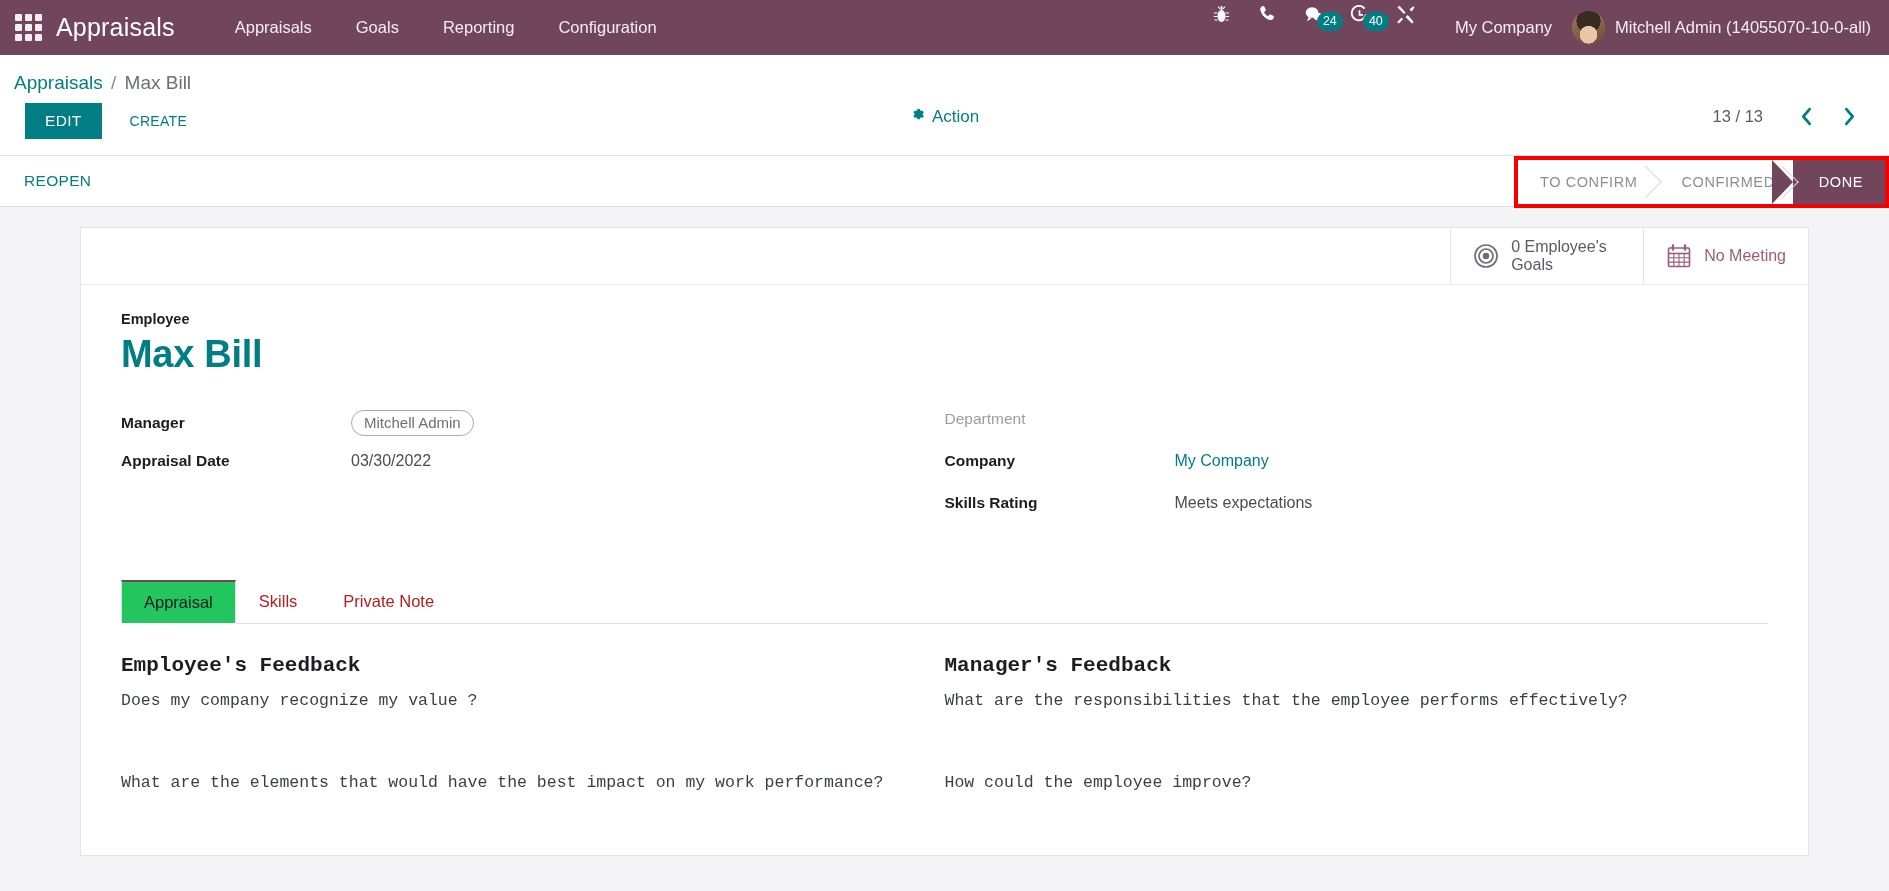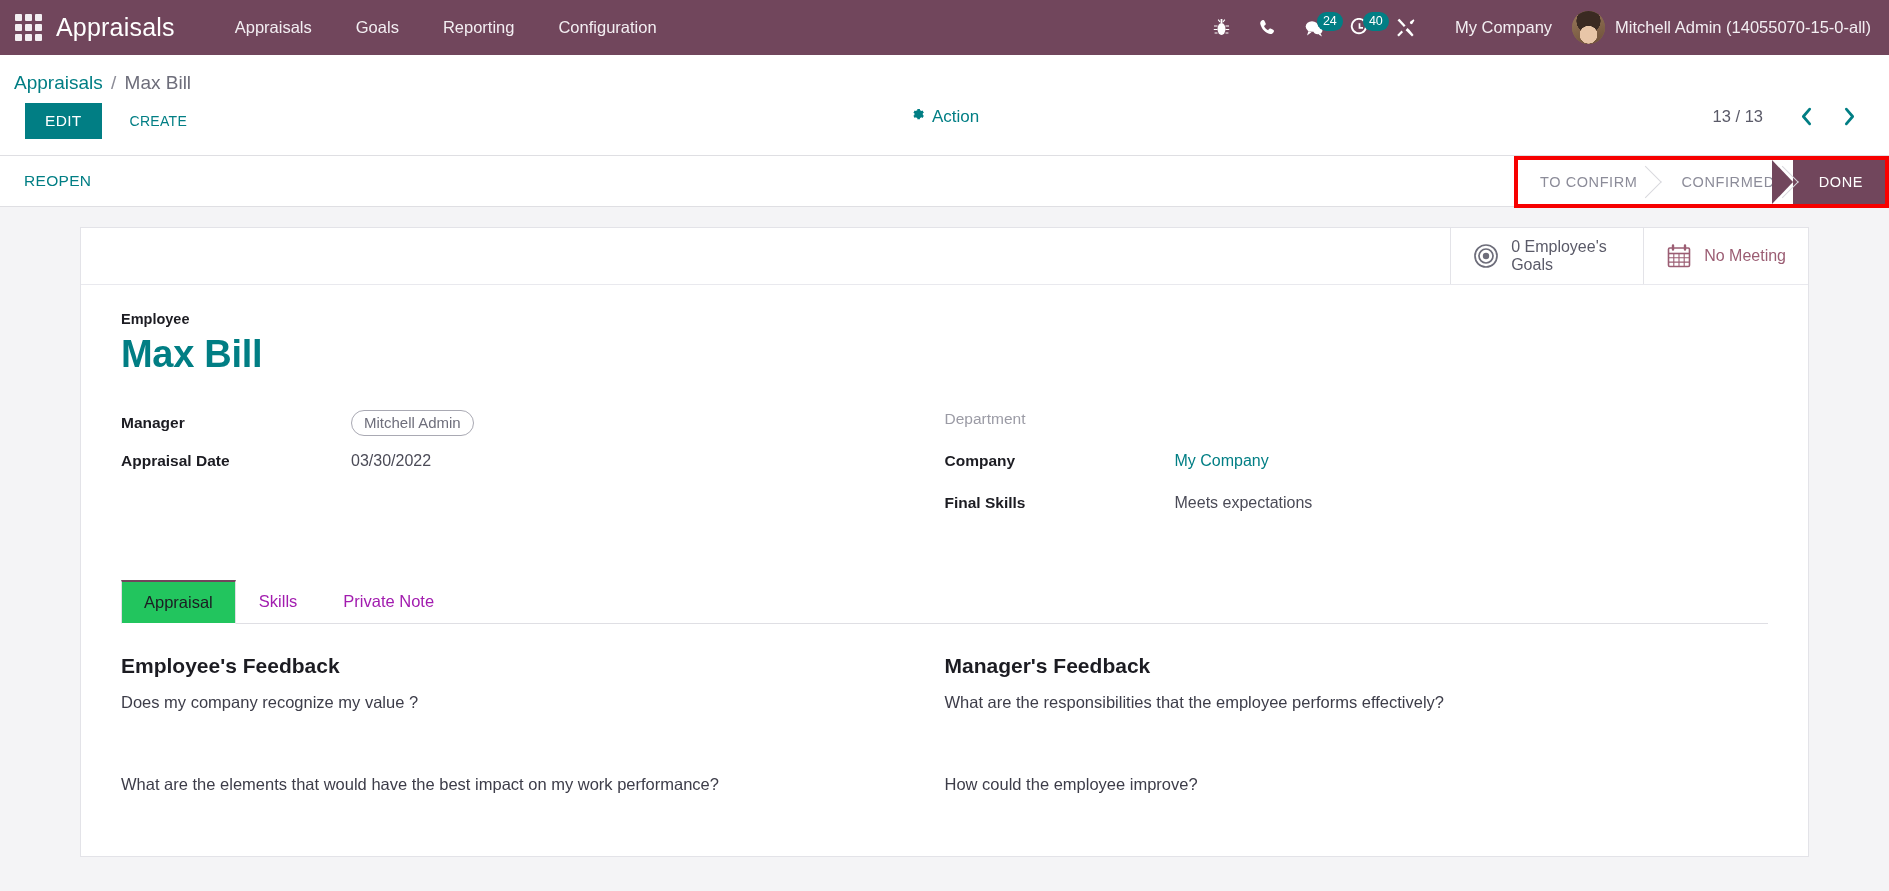--- a/index.html
+++ b/index.html
@@ -48,21 +48,21 @@
     line-height: 55px;
     height: 55px;
     white-space: nowrap;
     cursor: pointer;
   }
 
   .nav-spacer { flex: 1; }
 
   .sysicon {
     width: 46px; height: 46px;
-    display: flex; align-items: center; justify-content: center;
+    display: flex; justify-content: center;
     position: relative;
     cursor: pointer;
   }
   .sysicon svg { display: block; }
   .badge {
     position: absolute;
     top: 7px; left: 26px;
     background: #017e84;
     color: #fff;
     font-size: 12.5px;
@@ -331,38 +331,39 @@
 
   
   .notebook { margin-top: 44px; }
   .tabs {
     display: flex;
     border-bottom: 1px solid #dfdfe4;
     padding-left: 0;
   }
   .tab {
     font-size: 16.5px;
-    color: #a21caf;
+    color: #b91c1c;
     padding: 11px 22px 11px;
     border: 1px solid transparent;
     border-bottom: 0;
     margin-bottom: -1px;
     cursor: pointer;
     background: transparent;
   }
   .tab.active {
     color: #1c1c22;
     background: #22c55e;
     border-color: #dfdfe4;
     border-top: 2px solid #71465c;
     border-bottom: 1px solid #fff;
   }
   .tab-content {
     display: flex;
     padding: 30px 0 0 0;
+    font-family: Liberation Mono, monospace;
   }
   .fb-col { width: 50%; padding-right: 30px; }
   .fb-title {
     font-size: 21px;
     font-weight: bold;
     color: #1c1c22;
     margin-bottom: 13px;
   }
   .fb-q {
     font-size: 16.5px;
@@ -437,21 +438,21 @@
       <path d="M17.5 1.2 L13.8 4 L14.3 5.7 L16 6.2 L18.4 2.6 Z"></path>
       <path d="M1.2 17 L5.6 12.6 L7 14.2 L2.8 18.4 Z"></path>
     </svg>
   </div>
 
   <div class="company-name">My Company</div>
 
   <div class="avatar">
       <div class="face"></div>
     </div>
-  <div class="user-name">Mitchell Admin (14055070-15-0-all)</div>
+  <div class="user-name">Mitchell Admin (14055070-10-0-all)</div>
 </div>
 
 <div class="control-panel">
   <div class="breadcrumb">
     <span class="bc-link">Appraisals</span>
     <span class="bc-sep">/</span>
     <span class="bc-current">Max Bill</span>
   </div>
 
   <div class="cp-buttons">
@@ -543,21 +544,21 @@
         <div class="col">
           <div class="frow">
             <span class="flabel muted">Department</span>
             <span class="fvalue"></span>
           </div>
           <div class="frow">
             <span class="flabel">Company</span>
             <span class="fvalue link">My Company</span>
           </div>
           <div class="frow">
-            <span class="flabel">Final Skills</span>
+            <span class="flabel">Skills Rating</span>
             <span class="fvalue">Meets expectations</span>
           </div>
         </div>
       </div>
 
       <div class="notebook">
         <div class="tabs">
           <div class="tab active">Appraisal</div>
           <div class="tab">Skills</div>
           <div class="tab">Private Note</div>

